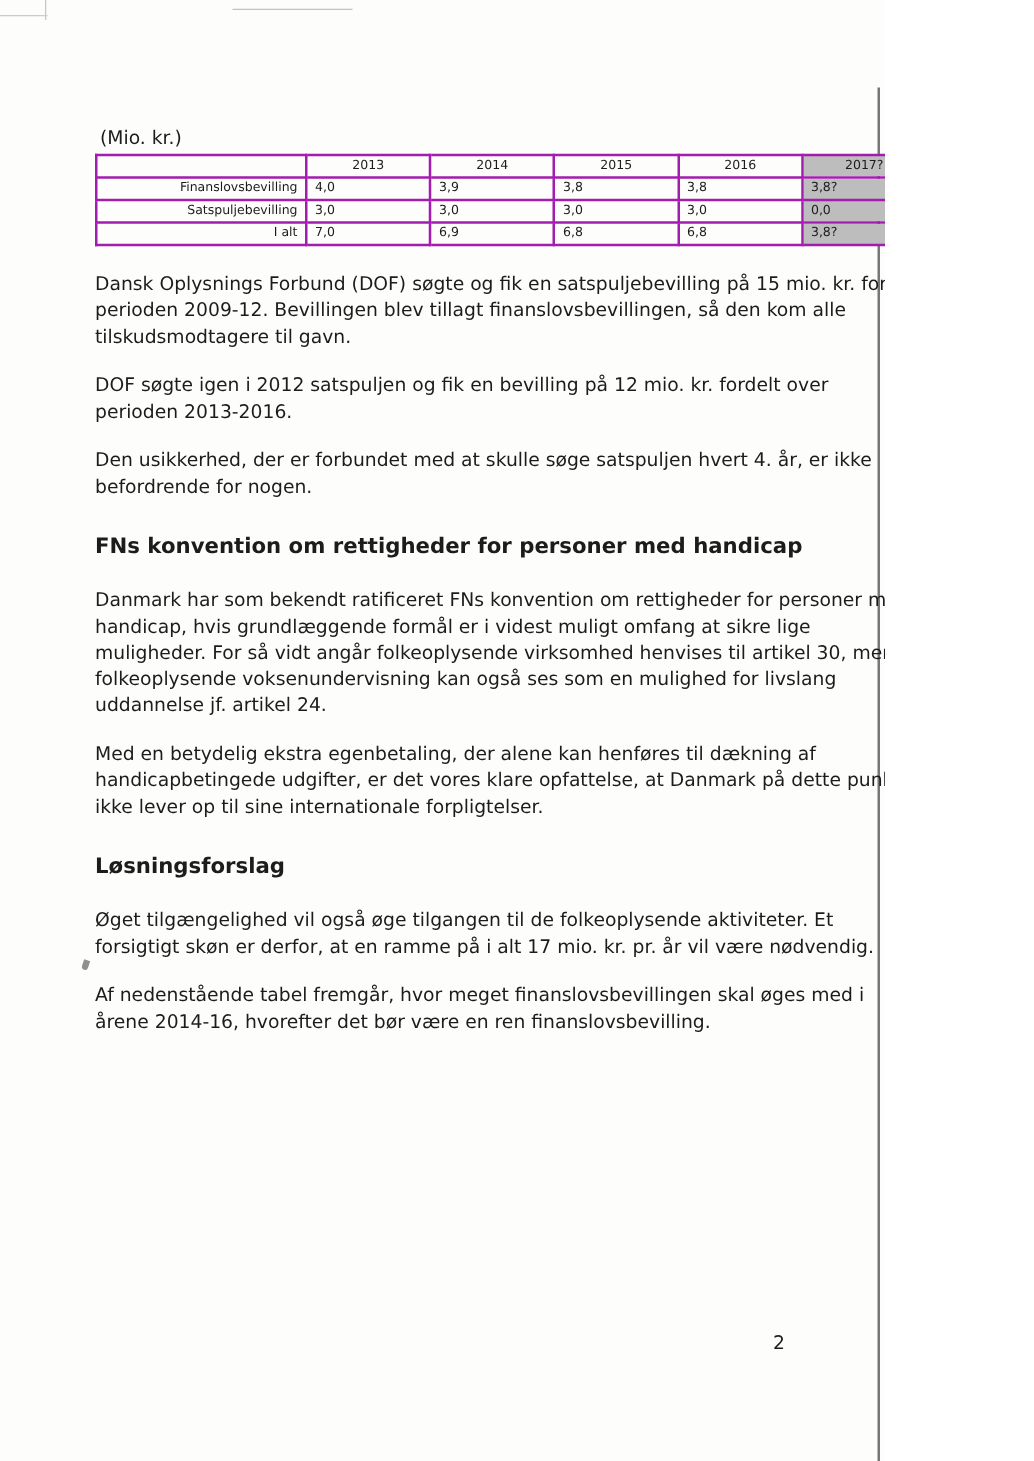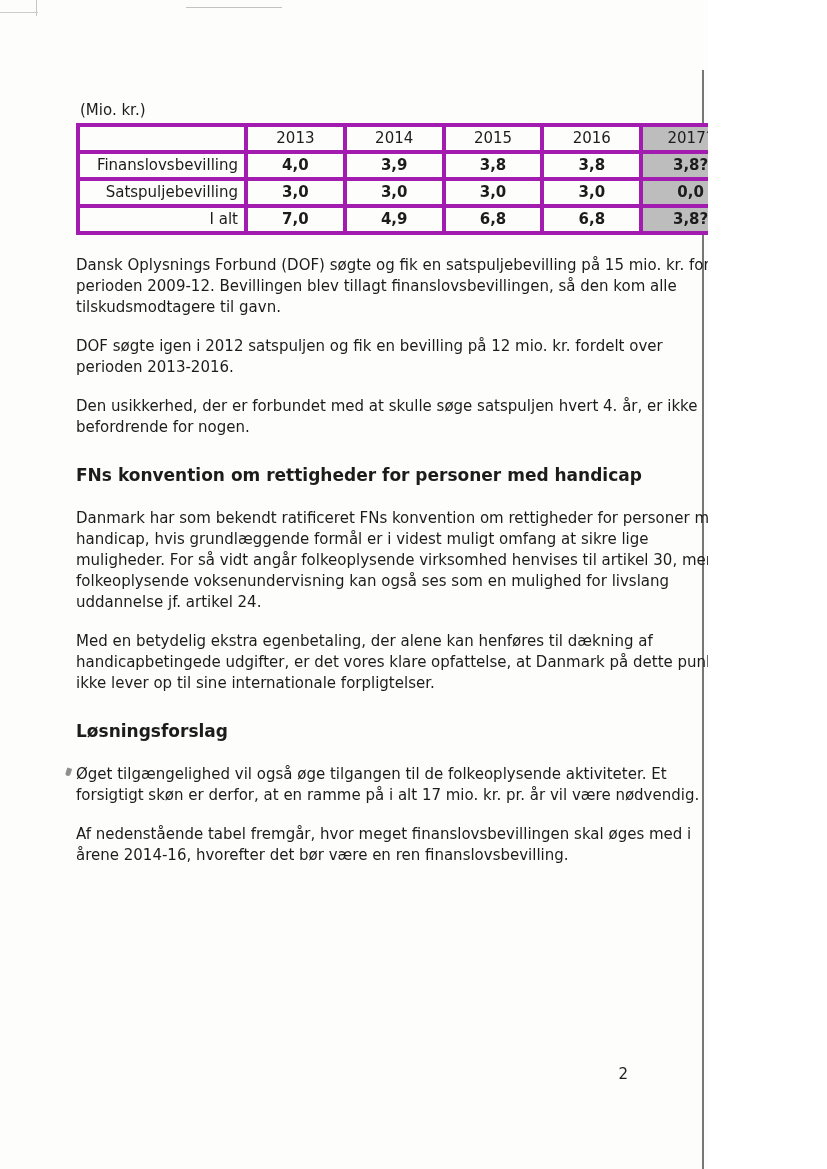--- a/index.html
+++ b/index.html
@@ -38,31 +38,31 @@
     margin-bottom: 2px;
   }
 
   table.funding {
     border-collapse: collapse;
     width: 100%;
     table-layout: fixed;
   }
   table.funding th,
   table.funding td {
-    border: 4px solid #a21caf;
+    border: 2px solid #a21caf;
     padding: 1px 6px;
-    font-size: 15px;
+    font-size: 10px;
     font-weight: normal;
     white-space: nowrap;
     overflow: hidden;
   }
   table.funding col.c-label { width: 168px; }
   table.funding th { text-align: center; }
   table.funding td.row-label { text-align: right; }
-  table.funding td.num { text-align: center; font-weight: bold; }
+  table.funding td.num { text-align: left; }
   .shaded { background: #bdbdbd; }
 
   .body-text p {
     margin: 0 12px 18px 0;
   }
   .body-text p.first-after-table {
     margin-top: 20px;
   }
   .body-text h2 {
     font-size: 17px;
@@ -124,21 +124,21 @@
           <td class="row-label">Satspuljebevilling</td>
           <td class="num">3,0</td>
           <td class="num">3,0</td>
           <td class="num">3,0</td>
           <td class="num">3,0</td>
           <td class="num shaded">0,0</td>
         </tr>
         <tr>
           <td class="row-label">I alt</td>
           <td class="num">7,0</td>
-          <td class="num">4,9</td>
+          <td class="num">6,9</td>
           <td class="num">6,8</td>
           <td class="num">6,8</td>
           <td class="num shaded">3,8?</td>
         </tr>
       </tbody>
     </table>
 
     <div class="body-text">
       <p class="first-after-table">Dansk Oplysnings Forbund (DOF) søgte og fik en satspuljebevilling på 15 mio. kr. for perioden 2009-12. Bevillingen blev tillagt finanslovsbevillingen, så den kom alle tilskudsmodtagere til gavn.</p>
       <p>DOF søgte igen i 2012 satspuljen og fik en bevilling på 12 mio. kr. fordelt over perioden 2013-2016.</p>

